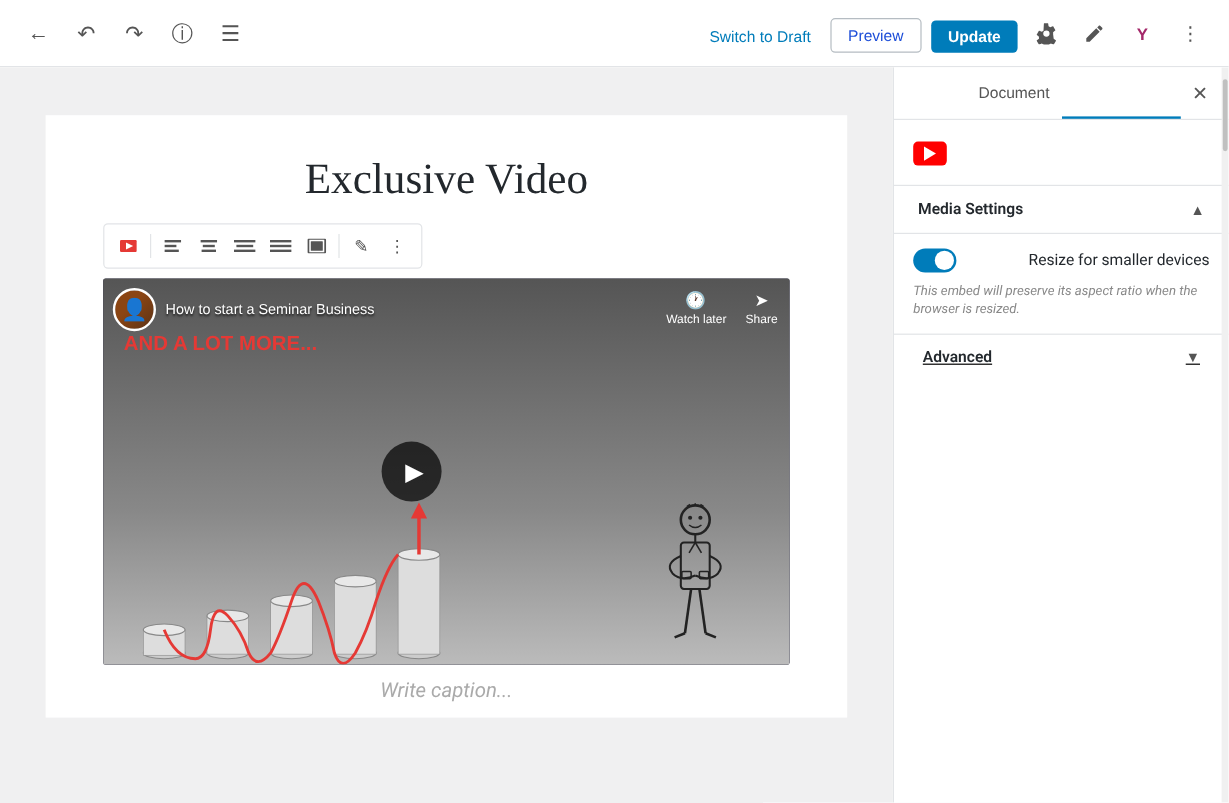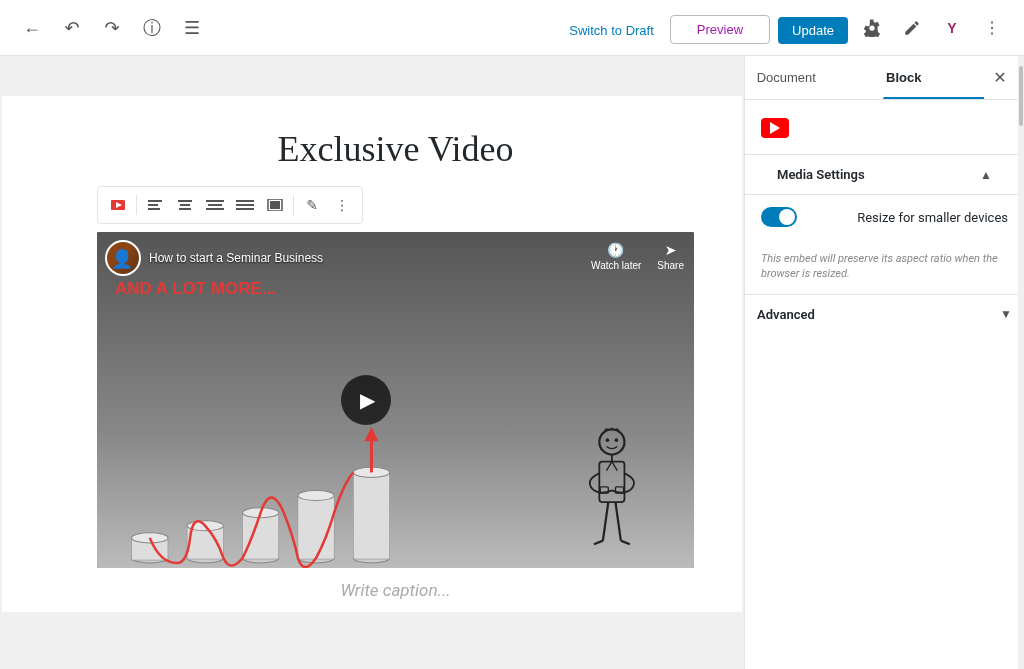--- a/index.html
+++ b/index.html
@@ -17,46 +17,46 @@
       cursor: pointer; border-radius: 4px; display: flex; align-items: center; justify-content: center;
       color: #555; font-size: 18px;
     }
     .toolbar-spacer { flex: 1; }
     .toolbar-right { display: flex; align-items: flex-end; gap: 8px; }
     .btn-switch-draft {
       background: none; border: none; color: #007cba; cursor: pointer;
       font-size: 13px; padding: 6px 8px; border-radius: 4px;
     }
     .btn-preview {
-      background: #fff; border: 1px solid #b5bcc2; color: #a21caf;
-      padding: 6px 26px; border-radius: 4px; cursor: pointer; font-size: 13px;
+      background: #fff; border: 1px solid #b5bcc2; color: #1d4ed8;
+      padding: 6px 14px; border-radius: 4px; cursor: pointer; font-size: 13px;
     }
     .btn-update {
       background: #007cba; border: none; color: #fff;
-      padding: 6px 14px; border-radius: 4px; cursor: pointer; font-size: 13px; font-weight: 400;
+      padding: 6px 14px; border-radius: 4px; cursor: pointer; font-size: 13px; font-weight: 700;
     }
     .toolbar-gear, .toolbar-pen, .toolbar-yoast, .toolbar-more {
       width: 32px; height: 32px; border: none; background: none;
       cursor: pointer; border-radius: 4px; display: flex; align-items: center; justify-content: center;
       color: #555; font-size: 16px;
     }
 
     
     .main-layout {
       display: flex; flex: 1; overflow: hidden;
     }
 
     
     .editor-area {
       flex: 1; overflow-y: auto; background: #f0f0f1;
       display: flex; flex-direction: column; align-items: center;
       padding: 40px 20px 20px;
     }
     .editor-content {
-      width: 740px; background: #fff; min-height: 500px; padding-left: 47px;
+      width: 668px; background: #fff; min-height: 500px;
     }
 
     
     .page-title {
       text-align: center; padding: 32px 48px 16px;
     }
     .page-title h1 {
       font-size: 36px; font-weight: 300; color: #23282d;
       font-family: Georgia, serif;
     }
@@ -177,54 +177,54 @@
     }
     .yt-icon::after {
       content: ''; border-left: 10px solid #fff;
       border-top: 6px solid transparent; border-bottom: 6px solid transparent;
     }
     .block-info-text h3 { font-size: 14px; font-weight: 600; color: #23282d; }
     .block-info-text p { font-size: 12px; color: #555; margin-top: 2px; }
 
     
     .section-header {
-      padding: 12px 32px; display: flex; align-items: flex-end;
+      padding: 12px 20px; display: flex; align-items: flex-end;
       justify-content: space-between; cursor: pointer;
       border-bottom: 1px solid #e2e4e7;
     }
     .section-header-title { font-size: 13px; font-weight: 600; color: #23282d; }
     .section-chevron { color: #555; font-size: 12px; }
 
     
     .section-content { padding: 12px 16px; border-bottom: 1px solid #e2e4e7; }
     .setting-row {
       display: flex; align-items: center; justify-content: space-between;
-      margin-bottom: 24px;
+      margin-bottom: 8px;
     }
     .setting-label { font-size: 13px; color: #23282d; }
     .toggle-switch {
       position: relative; width: 36px; height: 20px; cursor: pointer;
     }
     .toggle-track {
       width: 36px; height: 20px; border-radius: 10px;
       background: #007cba; position: relative;
     }
     .toggle-thumb {
       position: absolute; top: 2px; right: 2px;
       width: 16px; height: 16px; border-radius: 50%; background: #fff;
     }
     .setting-hint {
       font-size: 11px; color: #888; font-style: italic; line-height: 1.4;
       margin-top: 4px;
     }
 
     
     .advanced-section {
-      padding: 12px 12px 0; display: flex; 
-      justify-content: space-between; cursor: pointer;
+      padding: 12px 24px 0; display: flex; 
+      justify-content: space-between; cursor: pointer; text-decoration: underline;
     }
     .advanced-title { font-size: 13px; font-weight: 600; color: #23282d; }
 
     
     .editor-area::-webkit-scrollbar { width: 8px; }
     .editor-area::-webkit-scrollbar-track { background: #f0f0f1; }
     .editor-area::-webkit-scrollbar-thumb { background: #c0c0c0; border-radius: 4px; }
   </style>
 </head>
 <body>
@@ -423,21 +423,20 @@
         </div>
       </div>
 
     </div>
   </div>
 
   <div class="right-sidebar" style="position:relative;">
 
     <div class="sidebar-tabs">
       <button class="sidebar-tab tab-document">Document</button>
-      <button class="sidebar-tab tab-block active" style="position:relative;">Block</button>
       <button class="sidebar-close">✕</button>
 
       <div style="position:absolute;bottom:0;left:50%;width:calc(50% - 40px);height:2px;background:#007cba;"></div>
     </div>
 
     <div class="block-info">
       <div class="yt-icon"></div>
     </div>
 
     <div class="section-header">

